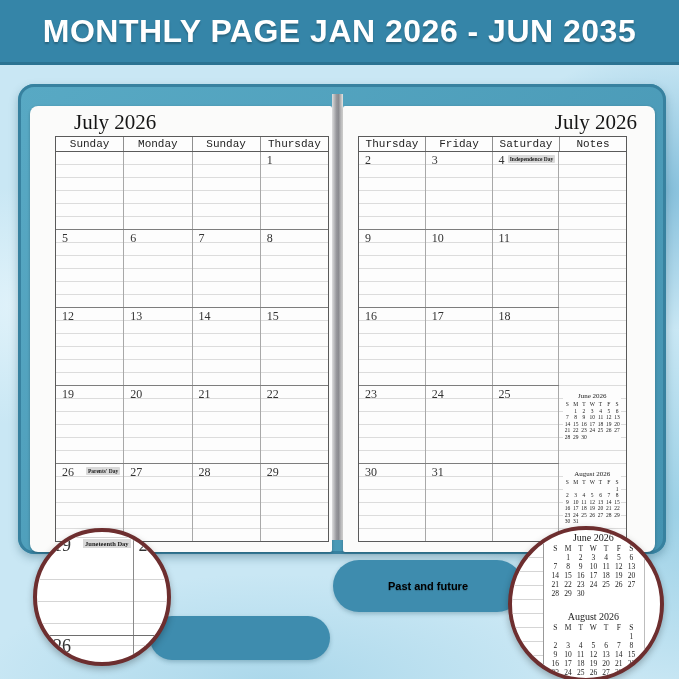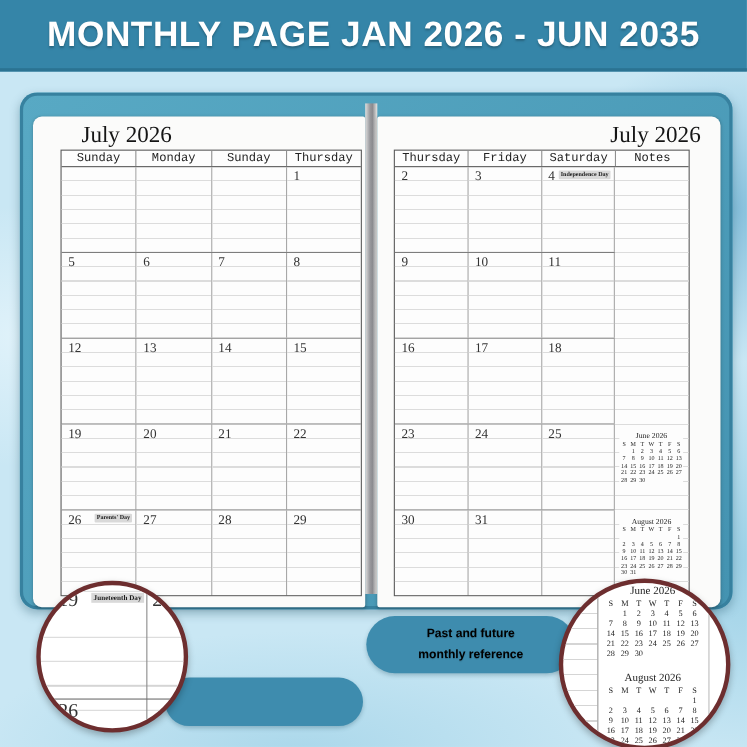--- a/index.html
+++ b/index.html
@@ -522,16 +522,15 @@
             <span class="mg"></span>
             <span class="mg"></span>
           </div>
         </div>
       </div>
   </div>
 </div>
 
 <div class="badge badge-reference">
   <span>Past and future</span>
-  <span>monthly reference</span>
 </div>
 <div class="badge badge-holiday">
 </div>
 
 </body></html>

